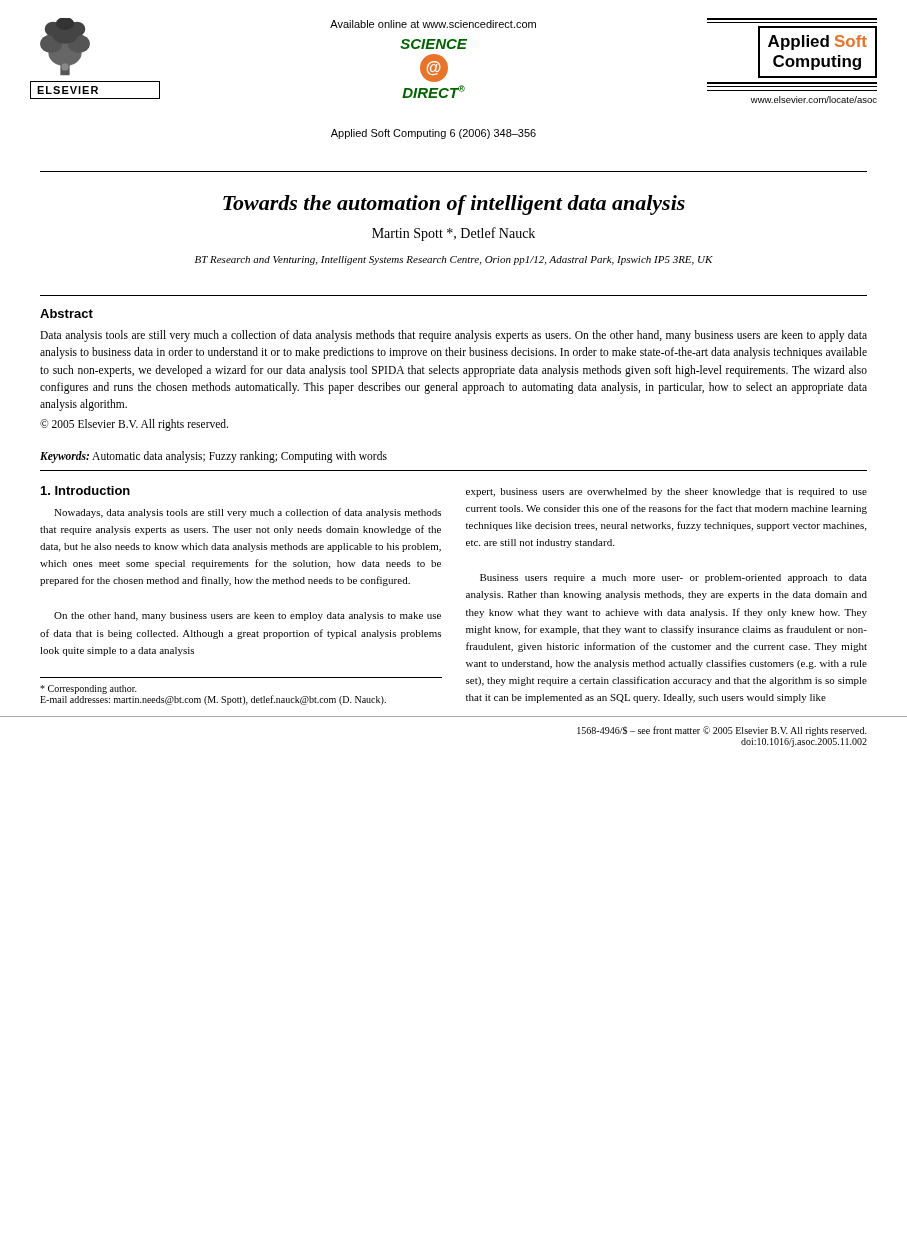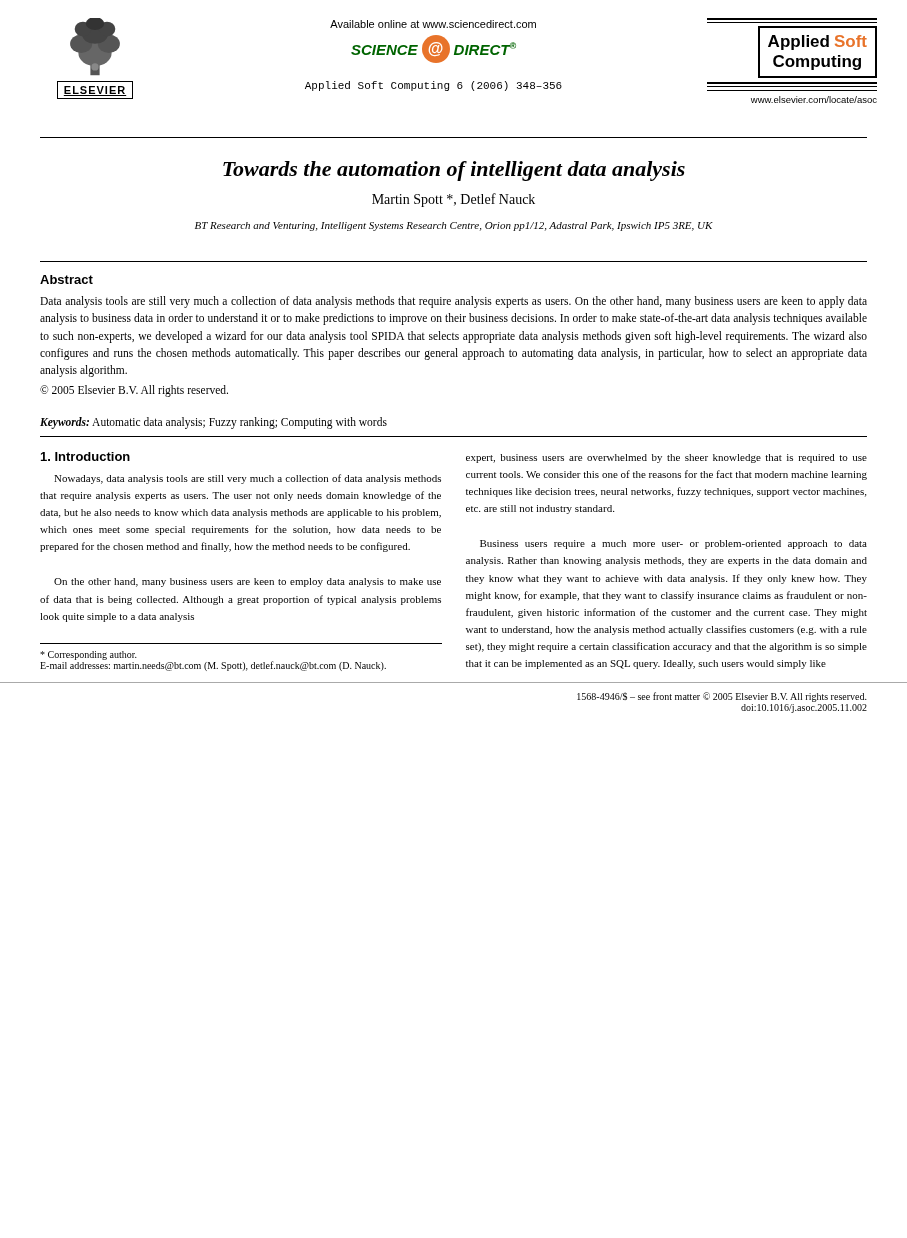--- a/index.html
+++ b/index.html
@@ -24,22 +24,20 @@
       justify-content: space-between;
       padding: 18px 30px 10px 30px;
       border-bottom: none;
     }
     .header-left {
       width: 130px;
     }
     .elsevier-logo {
       display: flex;
       flex-direction: column;
-      align-items: center;
-      text-decoration: underline;
     }
     .elsevier-tree {
       width: 70px;
       height: 60px;
     }
     .elsevier-text {
       font-size: 11px;
       font-weight: bold;
       letter-spacing: 1px;
       color: #000;
@@ -60,42 +58,43 @@
     }
     .sciencedirect-logo {
       display: inline-flex;
       align-items: center;
       gap: 2px;
       font-size: 15px;
       font-family: Arial, sans-serif;
       font-weight: bold;
       color: #000;
       margin-bottom: 6px;
+      flex-direction: column;
     }
     .sd-science { color: #006400; font-style: italic; }
     .sd-at {
       display: inline-flex;
       align-items: center;
       justify-content: center;
       width: 28px;
       height: 28px;
       border-radius: 50%;
       background: #e8732a;
       color: #fff;
       font-size: 16px;
       font-weight: bold;
       font-family: Arial, sans-serif;
       margin: 0 2px;
     }
     .sd-direct { color: #006400; font-style: italic; }
     .sd-reg { font-size: 9px; vertical-align: super; }
     .journal-name {
       font-size: 11px;
-      font-family: Liberation Mono, monospace;
-      margin-top: 11px;
+      font-family: Liberation Sans, sans-serif;
+      margin-top: 20px;
     }
     .header-right {
       width: 170px;
       display: flex;
       flex-direction: column;
       align-items: flex-end;
     }
     .applied-soft-box {
       border: 2px solid #000;
       padding: 4px 8px;

